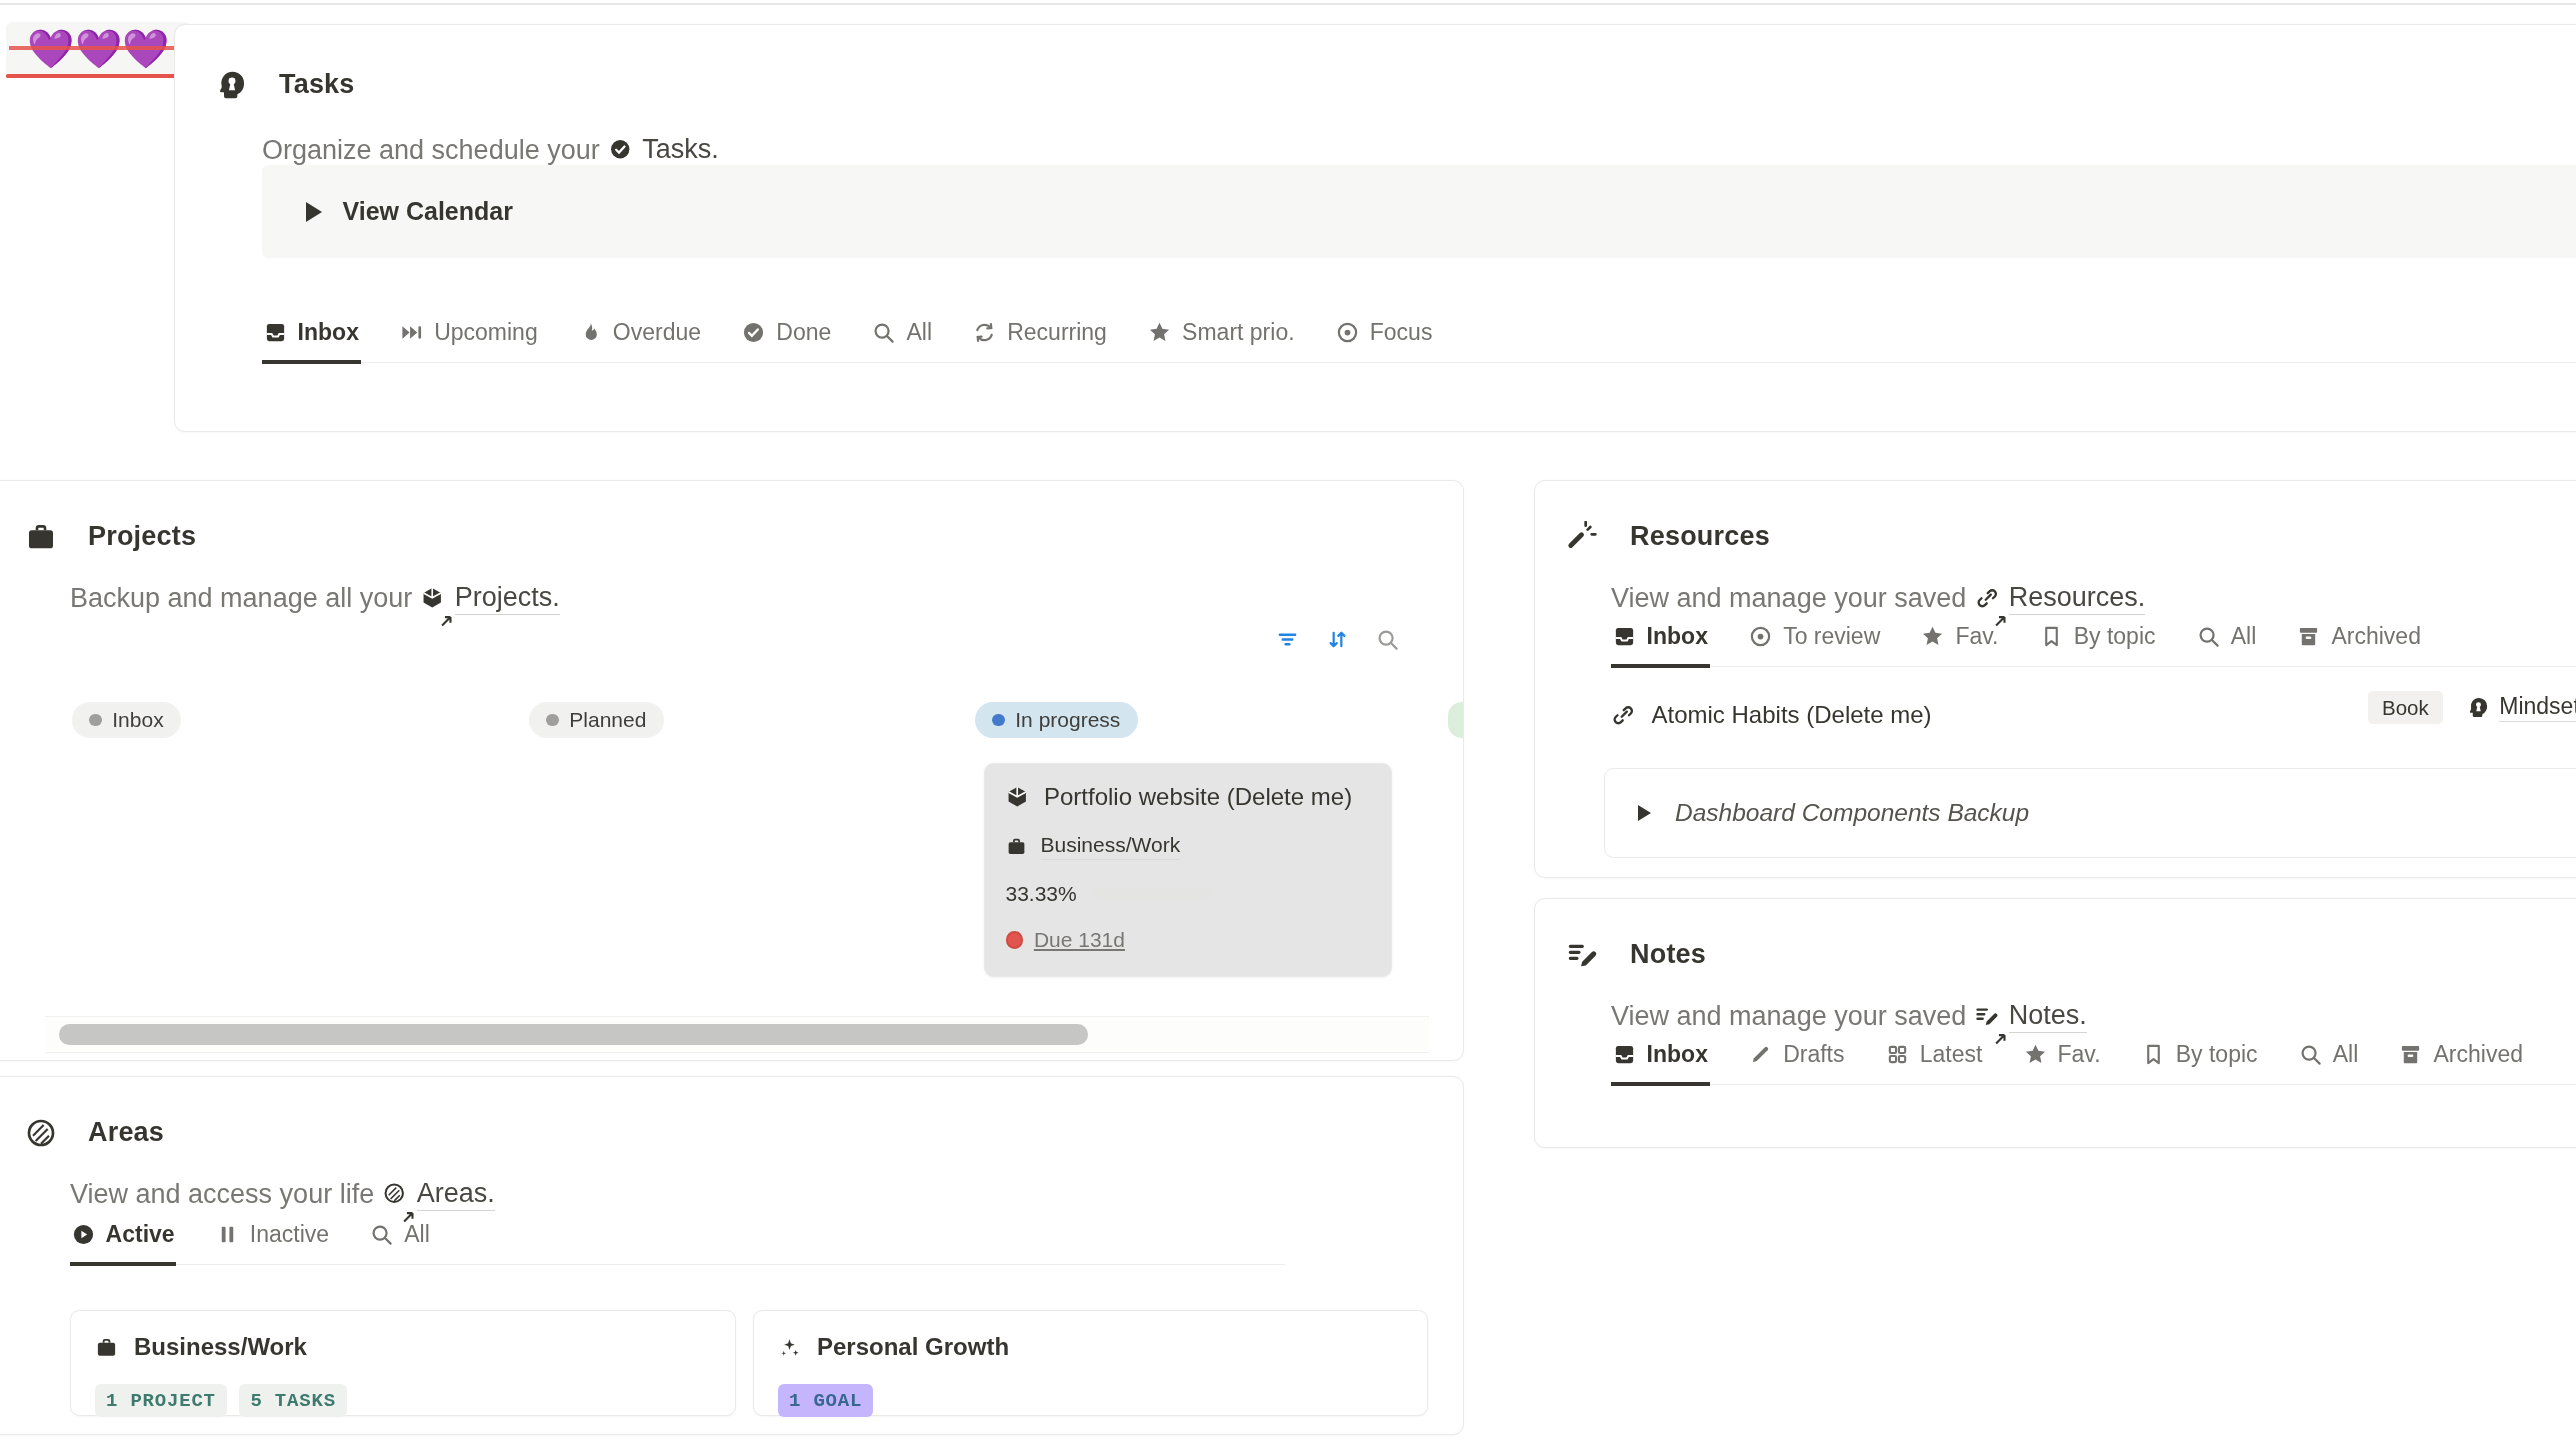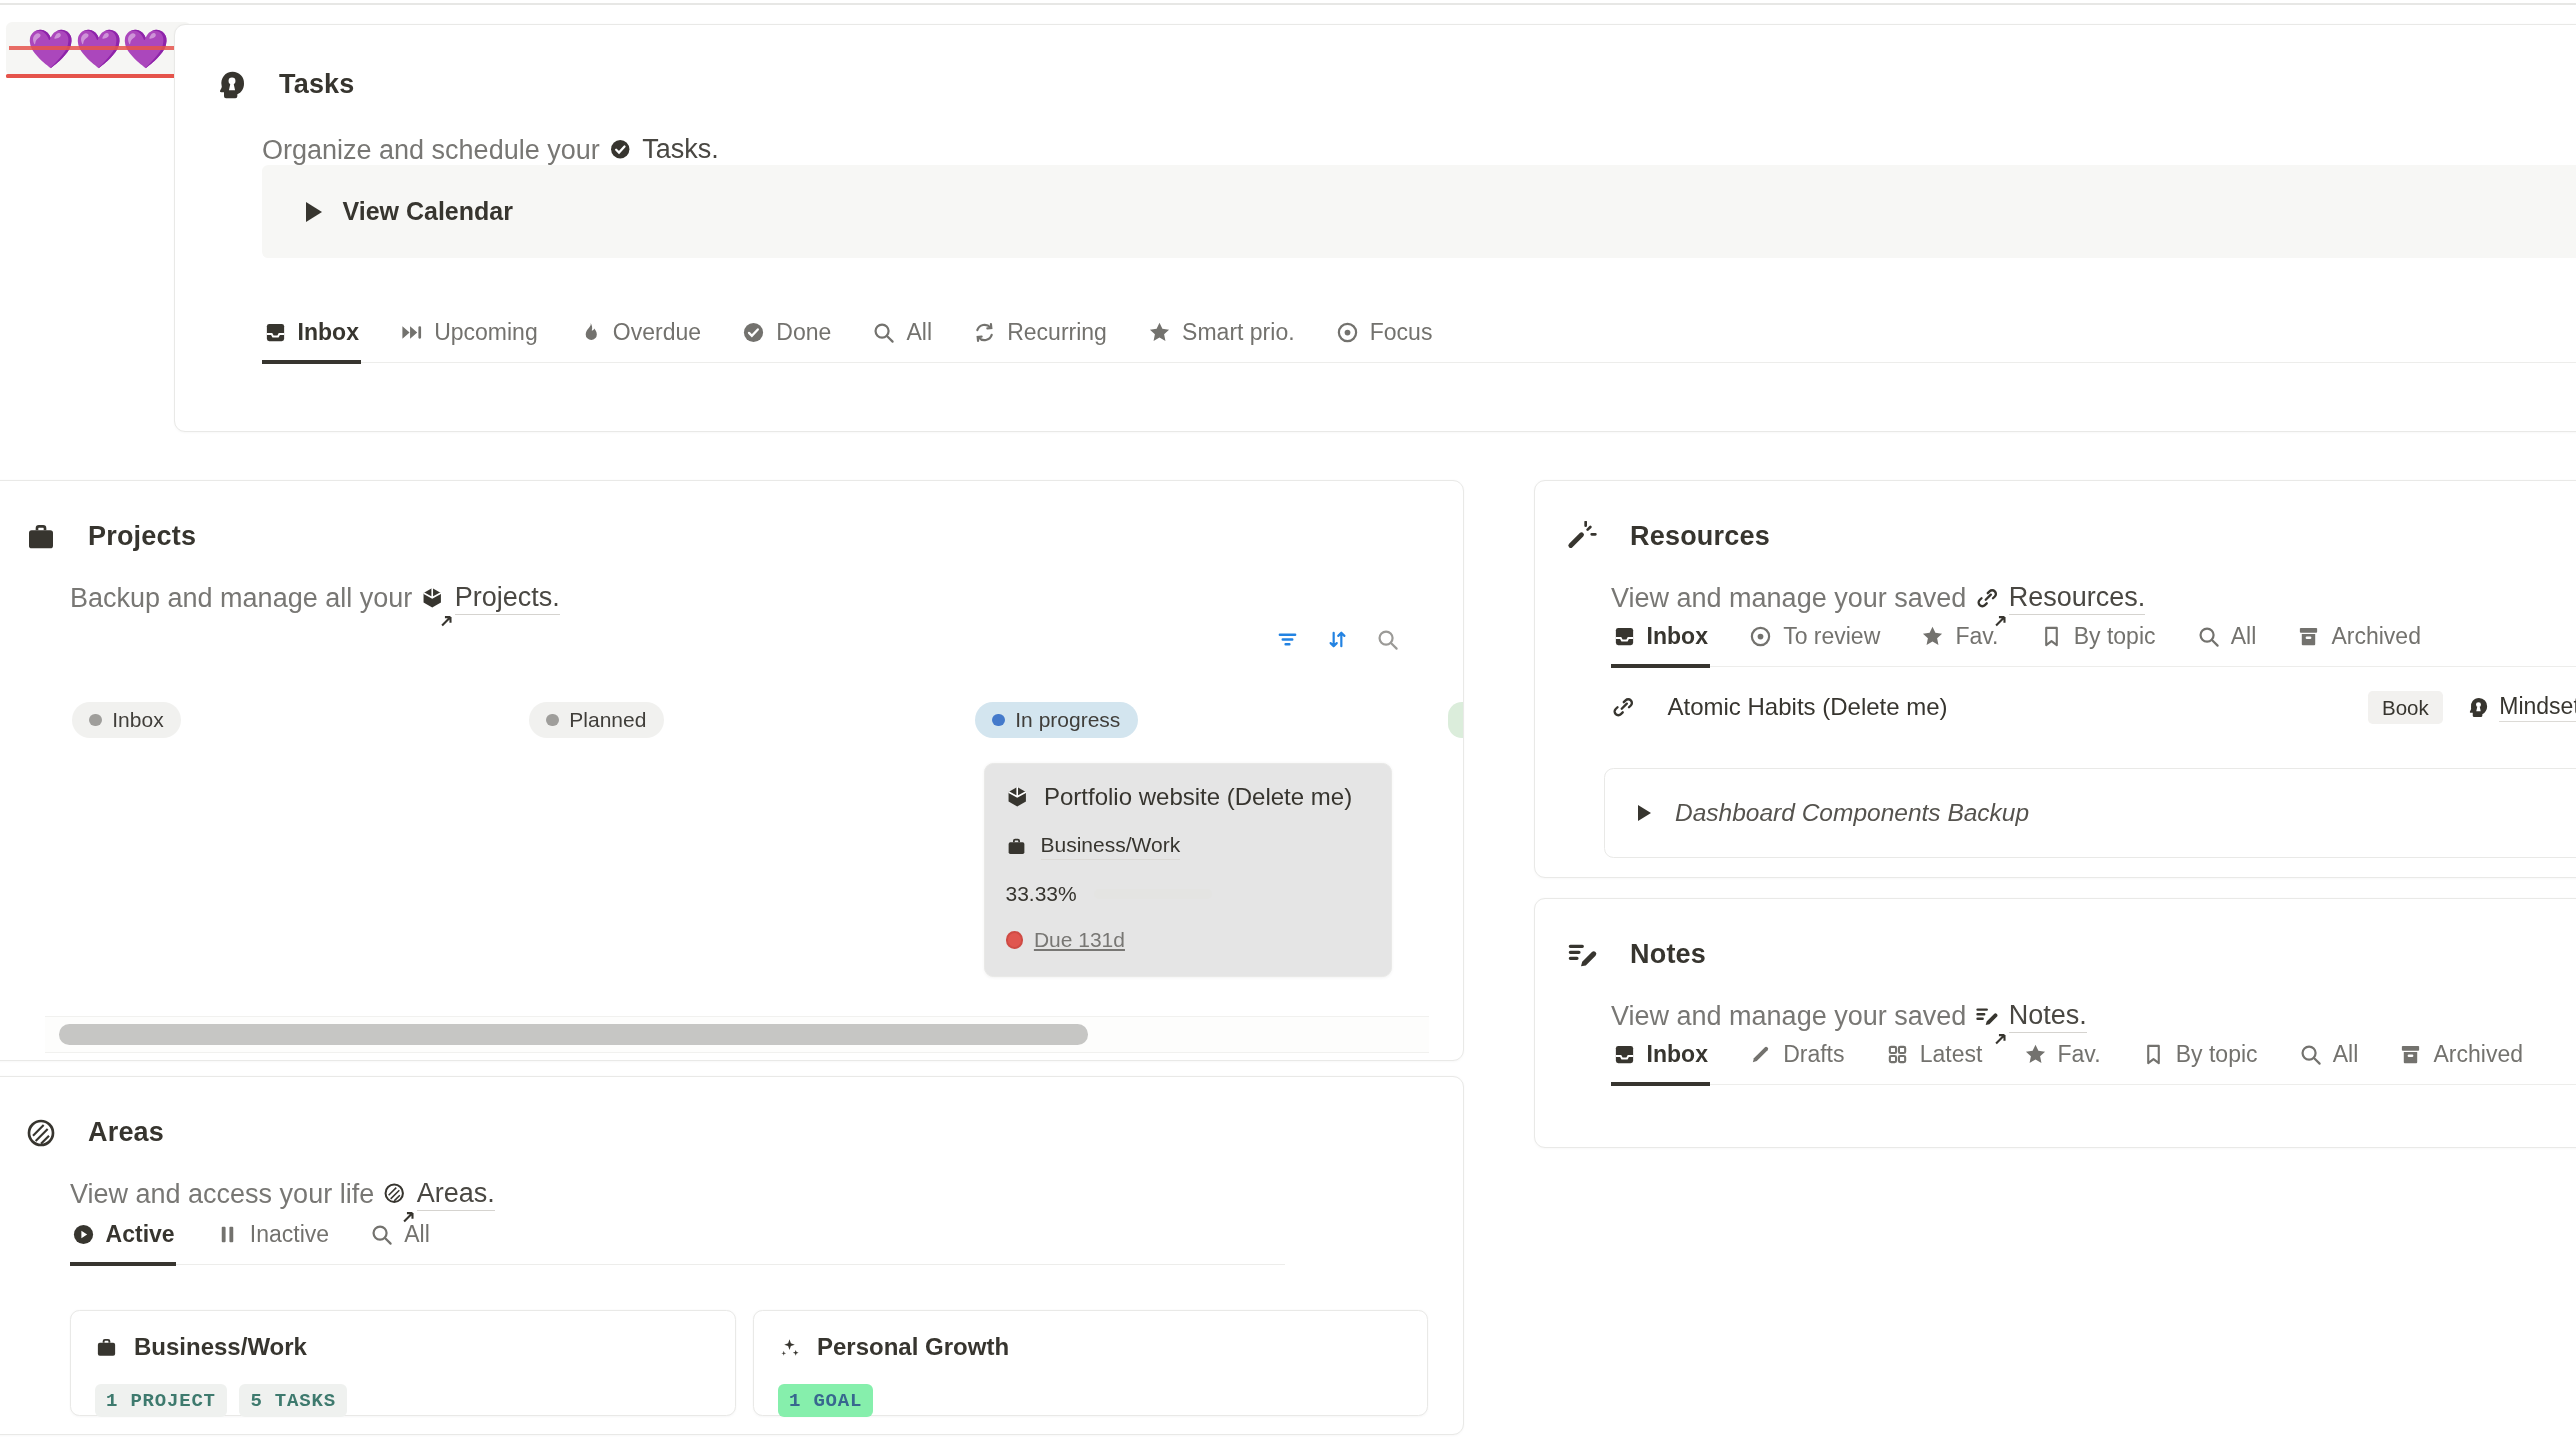--- a/index.html
+++ b/index.html
@@ -35,21 +35,21 @@
   .mrow{display:flex;align-items:center;gap:14px;}
   .ulink{border-bottom:1.6px solid #dcdad6;padding-bottom:1.6px;}
   .progress-track{width:118px;height:10.3px;border-radius:5.5px;background:#e4e4e2;overflow:hidden;}
   .progress-fill{height:100%;border-radius:5.5px;background:#5b8467;}
   .due-dot{width:17.4px;height:17.4px;border-radius:50%;background:#e0564f;border:2.4px solid #cf4b44;box-sizing:border-box;}
   .scroll-strip{position:absolute;border-top:1.6px solid #f1f1ef;border-bottom:1.6px solid #f1f1ef;background:#fdfdfc;}
   .scroll-thumb{position:absolute;top:7px;height:20.5px;border-radius:10.3px;background:#c6c6c4;}
   .badge{display:inline-flex;align-items:center;padding:5.5px 11px;border-radius:6px;
          font-family:"Liberation Mono",monospace;font-weight:700;font-size:19px;letter-spacing:0.8px;}
   .badge.green{background:#eff1ef;color:#3e7a6e;}
-  .badge.blue{background:#86efac;color:#38678f;}
+  .badge.blue{background:#c4b5fd;color:#38678f;}
   .tag{display:inline-flex;align-items:center;padding:4.7px 14px;border-radius:4.7px;background:#f2f1ef;
        font-size:20.5px;color:#37352f;}
   .hearts-block{position:absolute;left:6.3px;top:22px;width:185px;height:54px;background:#f6f6f4;border-radius:6.3px;
                 display:flex;align-items:center;justify-content:center;font-size:38px;letter-spacing:0;}
   .hearts-strike{position:absolute;left:3.2px;right:3.2px;top:24px;height:4px;background:#e5534b;opacity:.85;}
   .hearts-under{position:absolute;left:0;right:0;bottom:-1.6px;height:3.2px;background:#e5534b;border-radius:1.6px;}
   .item-title{font-size:24px;color:#37352f;font-weight:400;}
   .backup-toggle{position:absolute;background:#fff;border:1.6px solid #e9e9e7;border-radius:9.5px;
                  display:flex;align-items:center;gap:24px;padding-left:33px;font-size:24.5px;color:#55534e;font-style:italic;}
   .area-card{position:absolute;background:#fff;border:1.6px solid #e9e9e7;border-radius:9.5px;box-shadow:0 0.8px 2.4px rgba(0,0,0,0.04);}
@@ -423,21 +423,21 @@
           <svg viewBox="0 0 24 24" fill="#73726e">
             <rect x="3" y="3" width="18" height="5" rx="1"></rect>
             <path d="M5 9.5h14V20a1 1 0 0 1-1 1H6a1 1 0 0 1-1-1z"></path>
             <rect x="9" y="12" width="6" height="2.6" rx="1.3" fill="#fff"></rect>
           </svg>
         </span>
       <span>Archived</span>
     </div>
   </div>
 
-  <div class="mrow abs" style="left:76px;top:212px;gap:32px;">
+  <div class="mrow abs" style="left:76px;top:220px;gap:16px;">
     <span class="ic i30">
         <svg viewBox="0 0 24 24" fill="none" stroke="#37352f" stroke-width="2.3" stroke-linecap="round">
           <path d="M10.5 13.5l5-5"></path>
           <path d="M12.5 7l1.8-1.8a3.6 3.6 0 0 1 5.1 5.1L17.6 12"></path>
           <path d="M11.5 17l-1.8 1.8a3.6 3.6 0 0 1-5.1-5.1L6.4 12"></path>
         </svg>
       </span>
     <span class="item-title">Atomic Habits (Delete me)</span>
   </div>
   <div class="mrow abs" style="left:833px;top:210px;gap:24px;">

